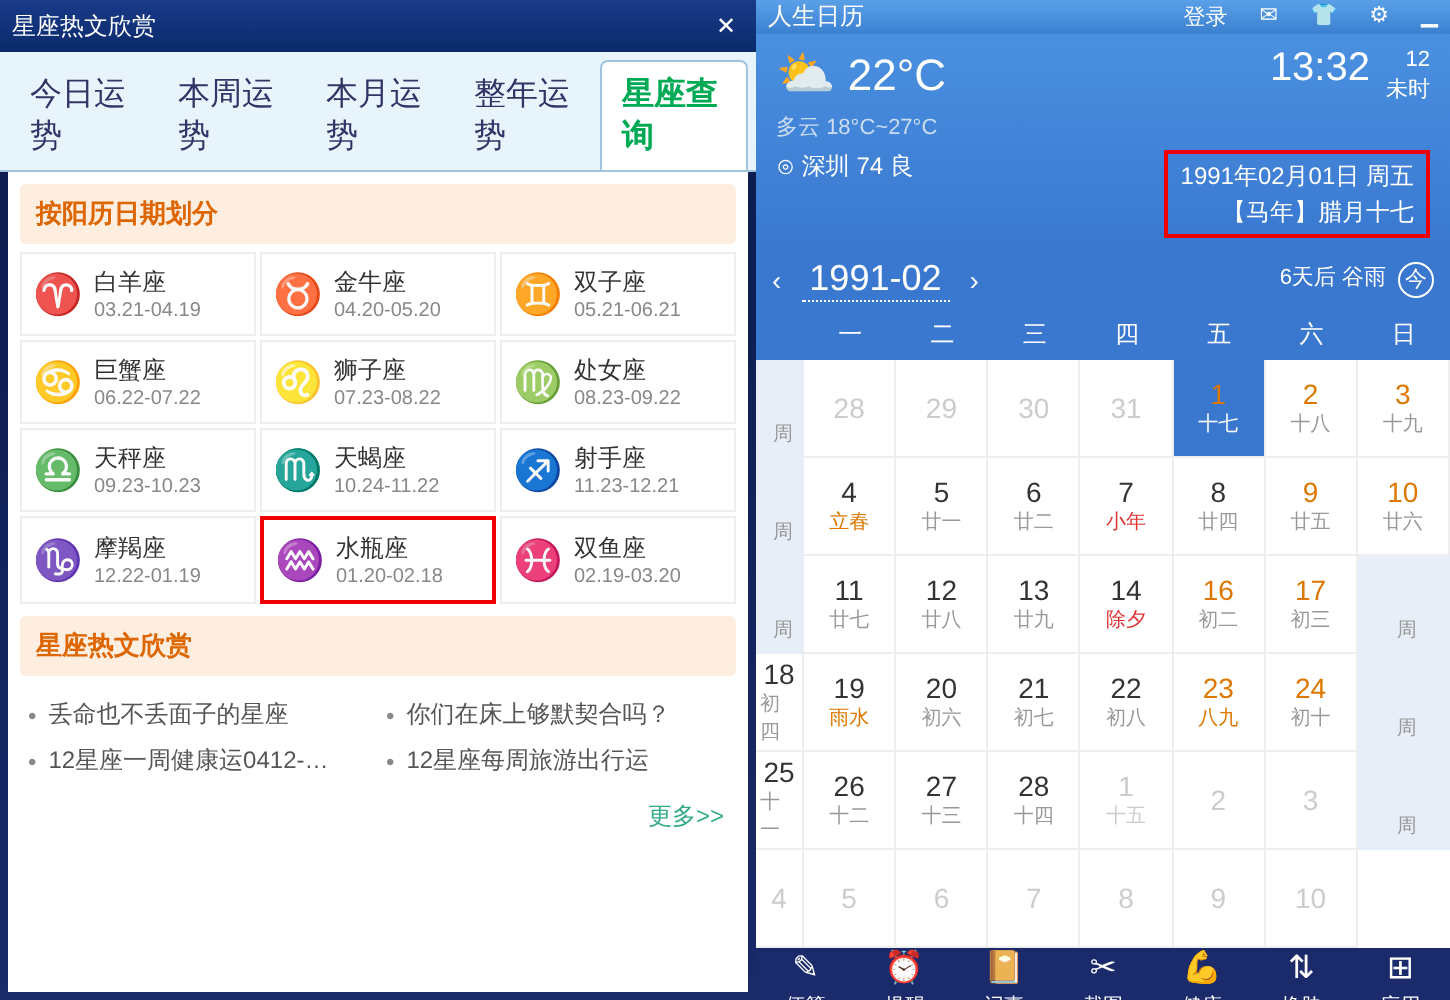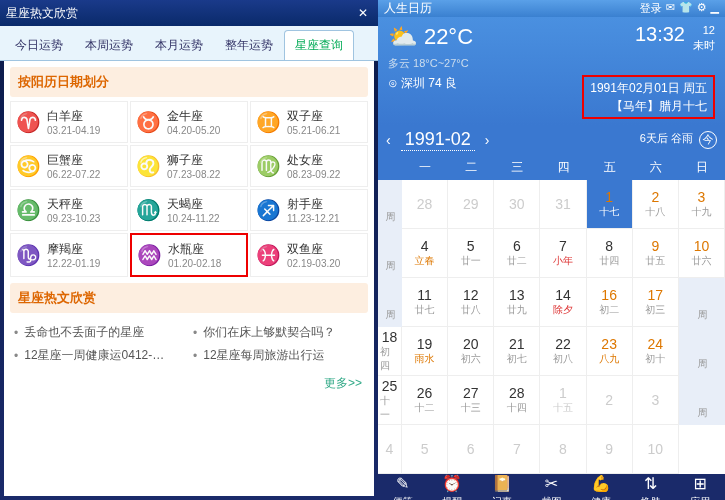--- a/index.html
+++ b/index.html
@@ -1,39 +1,39 @@
 <!DOCTYPE html>
 <html><head>
 <meta charset="utf-8">
 <style>
 *{margin:0;padding:0;box-sizing:border-box;font-family:"Microsoft YaHei",sans-serif}
 body{width:725px;height:500px;display:flex;background:#f0f0f0;overflow:hidden}
 .left{width:378px;height:500px;background:linear-gradient(180deg,#0a1a4a 0%,#1a2a6a 100%);display:flex;flex-direction:column}
 .ltitle{height:26px;background:linear-gradient(180deg,#1a3a8a,#0a2a6a);color:#fff;font-size:12px;display:flex;align-items:center;padding:0 6px;justify-content:space-between}
 .ltitle .cls{width:18px;text-align:center;cursor:pointer}
 .tabs{display:flex;background:#e8f4fc;border-bottom:1px solid #a0c4e0;padding:4px 4px 0}
-.tab{padding:6px 10px;font-size:12px;color:#336;cursor:pointer;border:1px solid transparent;border-bottom:none;border-radius:4px 4px 0 0}
-.tab.active{background:#fff;border-color:#a0c4e0;color:#0a5;font-weight:normal}
+.tab{padding:6px 10px;font-size:16px;color:#336;cursor:pointer;border:1px solid transparent;border-bottom:none;border-radius:4px 4px 0 0}
+.tab.active{background:#fff;border-color:#a0c4e0;color:#0a5;font-weight:bold}
 .lbody{flex:1;background:#fff;margin:0 4px 4px;overflow:auto;padding:6px}
 .sec-h{background:#fdeee0;color:#d60;font-size:13px;font-weight:bold;padding:6px 8px;border-radius:3px;margin-bottom:4px}
 .zgrid{display:grid;grid-template-columns:repeat(3,1fr);gap:2px}
 .zi{display:flex;align-items:center;padding:6px 4px;border:1px solid #eee;position:relative}
 .zi.hl{border:2px solid #e00}
 .zicon{width:28px;height:28px;display:flex;align-items:center;justify-content:center;font-size:20px;color:#3aa0e0;margin-right:4px}
 .zt .zn{font-size:12px;color:#333}
 .zt .zd{font-size:10px;color:#888}
 .alist{padding:4px 0}
 .ali{display:flex;align-items:center;font-size:12px;color:#555;padding:3px 4px}
 .ali::before{content:"•";color:#888;margin-right:6px}
 .arow{display:flex}
 .arow .ali{flex:1}
 .more{text-align:right;font-size:12px;color:#3a8;padding:4px 6px}
 .right{width:347px;height:500px;background:#fff;display:flex;flex-direction:column}
 .rtitle{height:22px;background:linear-gradient(180deg,#5aa0e8,#3a80d0);color:#fff;font-size:12px;display:flex;align-items:center;padding:0 6px;justify-content:space-between}
-.ricons{display:flex;gap:4px;font-size:11px}
+.ricons{display:flex;gap:16px;font-size:11px}
 .rhead{background:linear-gradient(180deg,#4a90e0,#3a78d0);color:#fff;padding:6px 10px}
 .wrow{display:flex;justify-content:space-between;align-items:flex-start}
 .wl{display:flex;align-items:center;gap:6px}
 .wicon{font-size:24px}
 .temp{font-size:22px}
 .time{font-size:20px;font-weight:400}
 .td{font-size:11px;text-align:right;line-height:1.4}
 .wsub{font-size:11px;color:#cde;margin-top:2px}
 .drow{display:flex;justify-content:space-between;font-size:12px;margin-top:4px}
 .dbox{border:2px solid #e00;padding:2px 6px;font-size:12px;text-align:right;line-height:1.5}

